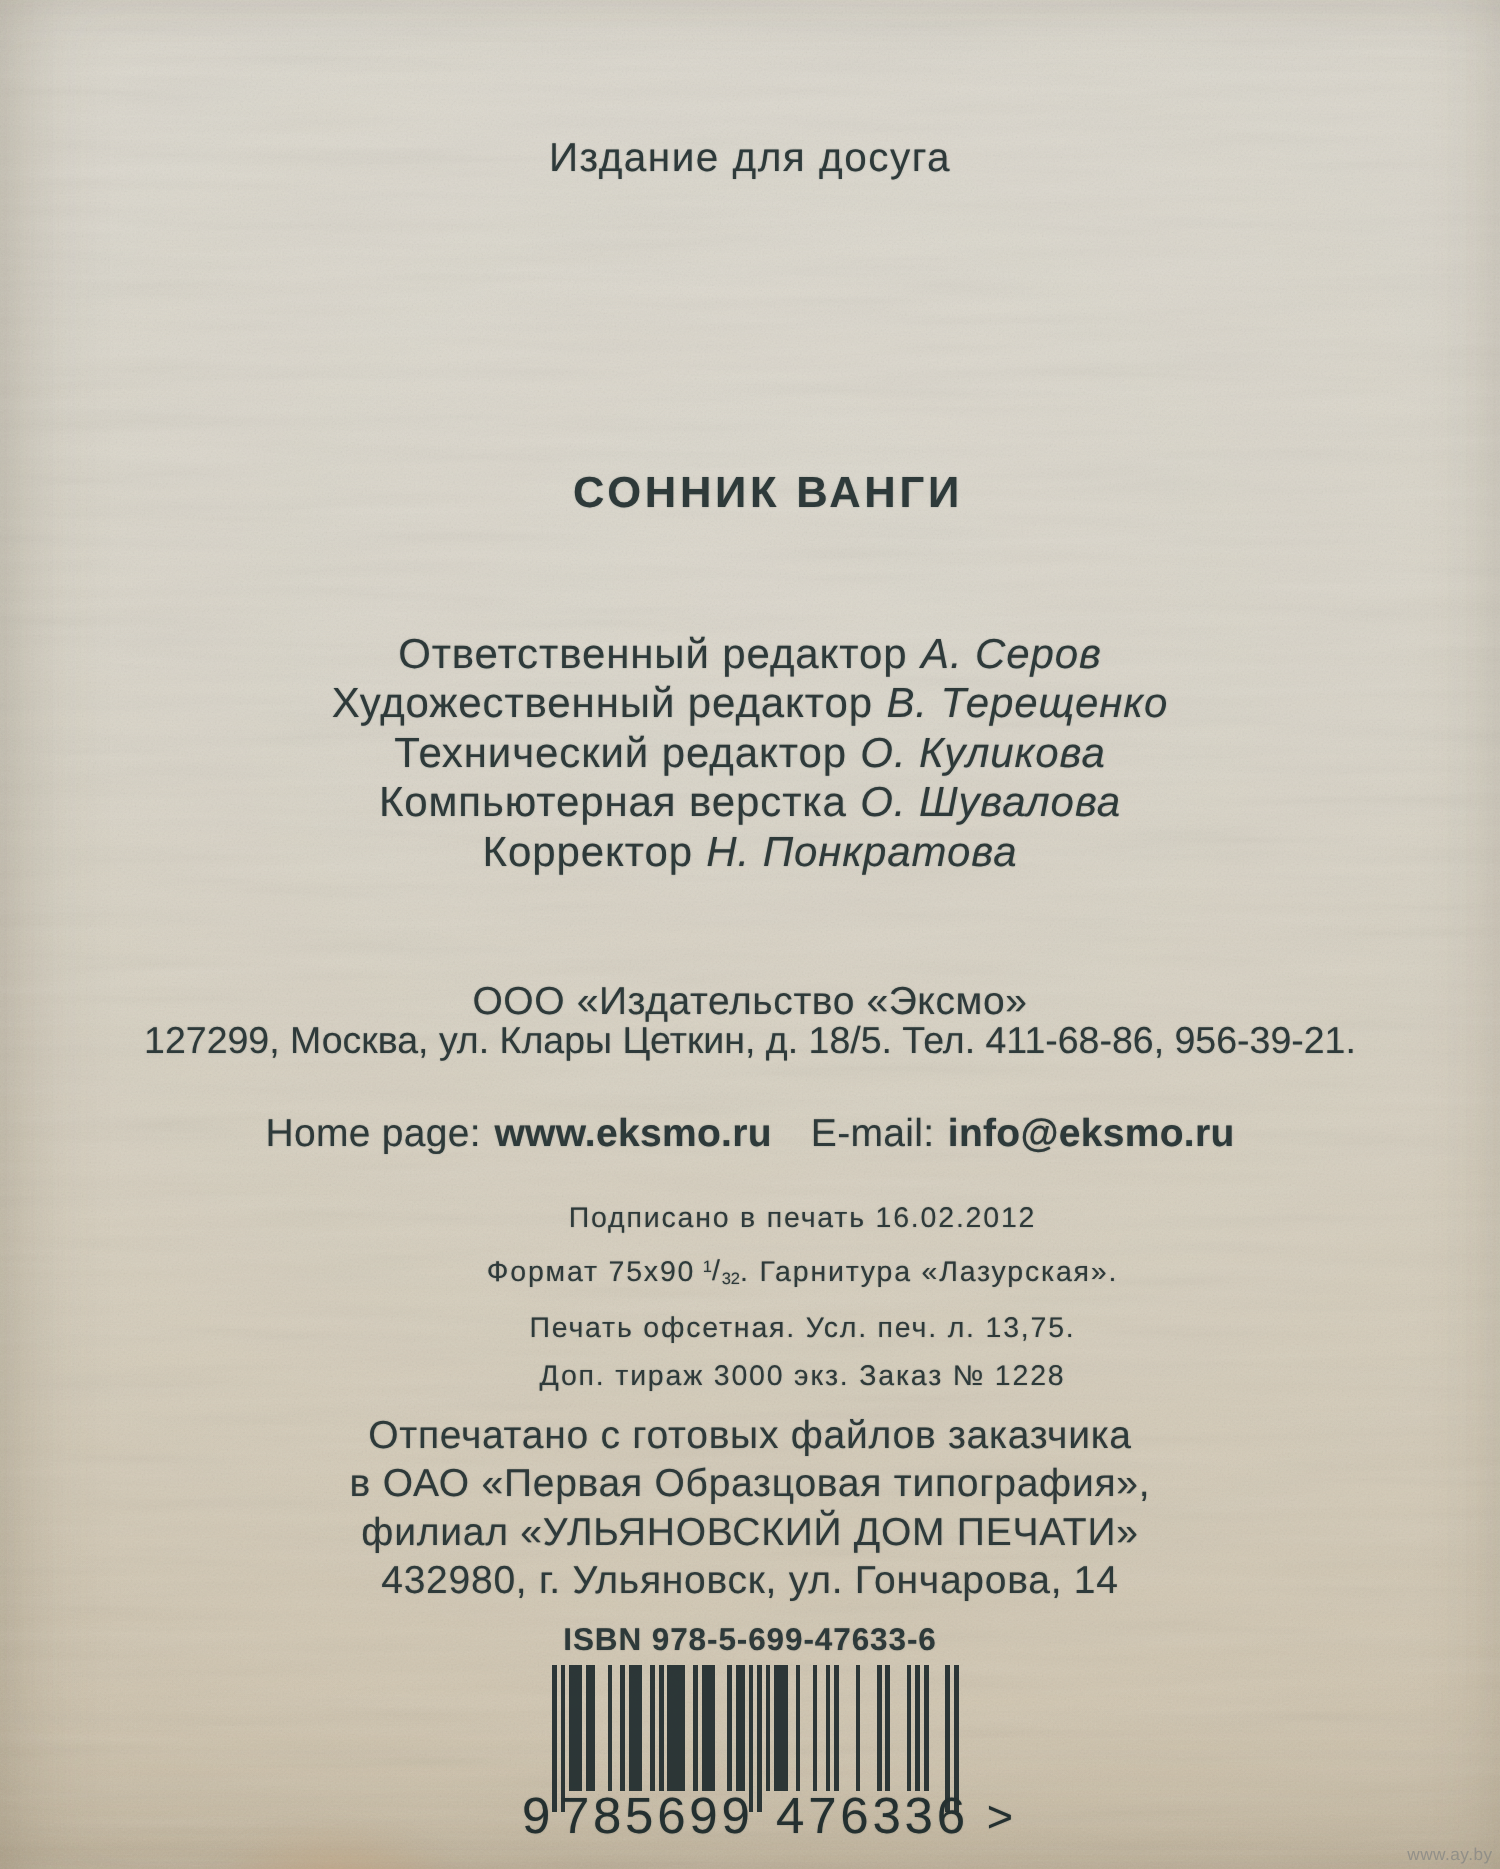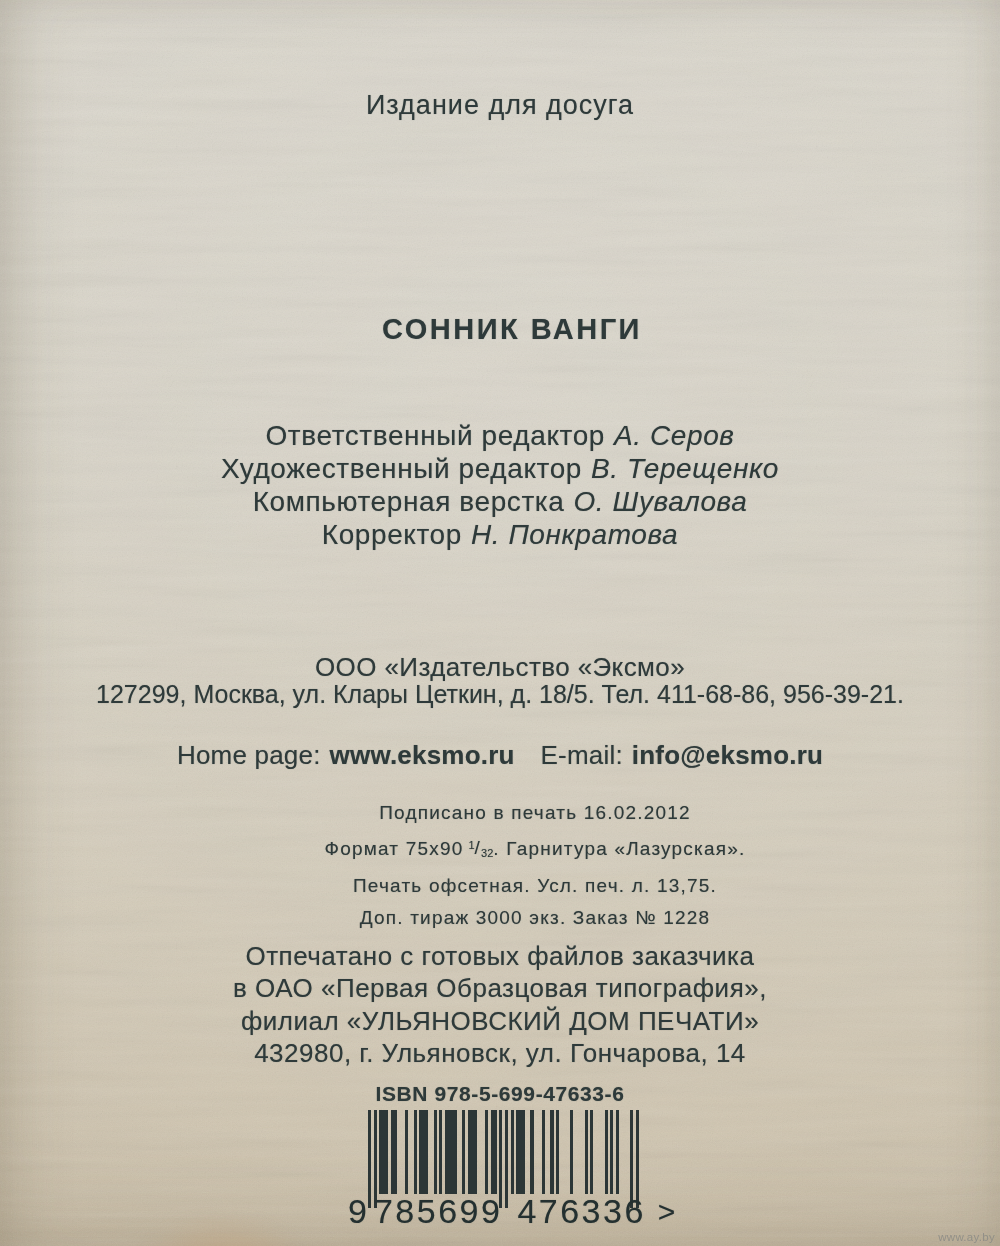--- a/index.html
+++ b/index.html
@@ -66,20 +66,21 @@
   </svg>
 
   <div class="abs edition soft">Издание для досуга</div>
 
 
   <h1 class="abs title soft">СОННИК ВАНГИ</h1>
 
   <div class="abs credits soft">
     <div><span class="credit-role">Ответственный редактор</span><span class="credit-name">А. Серов</span></div>
     <div><span class="credit-role">Художественный редактор</span><span class="credit-name">В. Терещенко</span></div>
+    <div><span class="credit-role">Технический редактор</span><span class="credit-name">О. Куликова</span></div>
     <div><span class="credit-role">Компьютерная верстка</span><span class="credit-name">О. Шувалова</span></div>
     <div><span class="credit-role">Корректор</span><span class="credit-name">Н. Понкратова</span></div>
   </div>
 
   <div class="abs pub-name soft">ООО «Издательство «Эксмо»</div>
   <div class="abs pub-addr soft">127299, Москва, ул. Клары Цеткин, д. 18/5. Тел. 411-68-86, 956-39-21.</div>
   <div class="abs pub-web soft"><span>Home page:</span><span class="url">www.eksmo.ru</span><span class="elabel">E-mail:</span><span class="url">info@eksmo.ru</span></div>
 
   <div class="abs printinfo soft">
     <div>Подписано в печать 16.02.2012</div>

